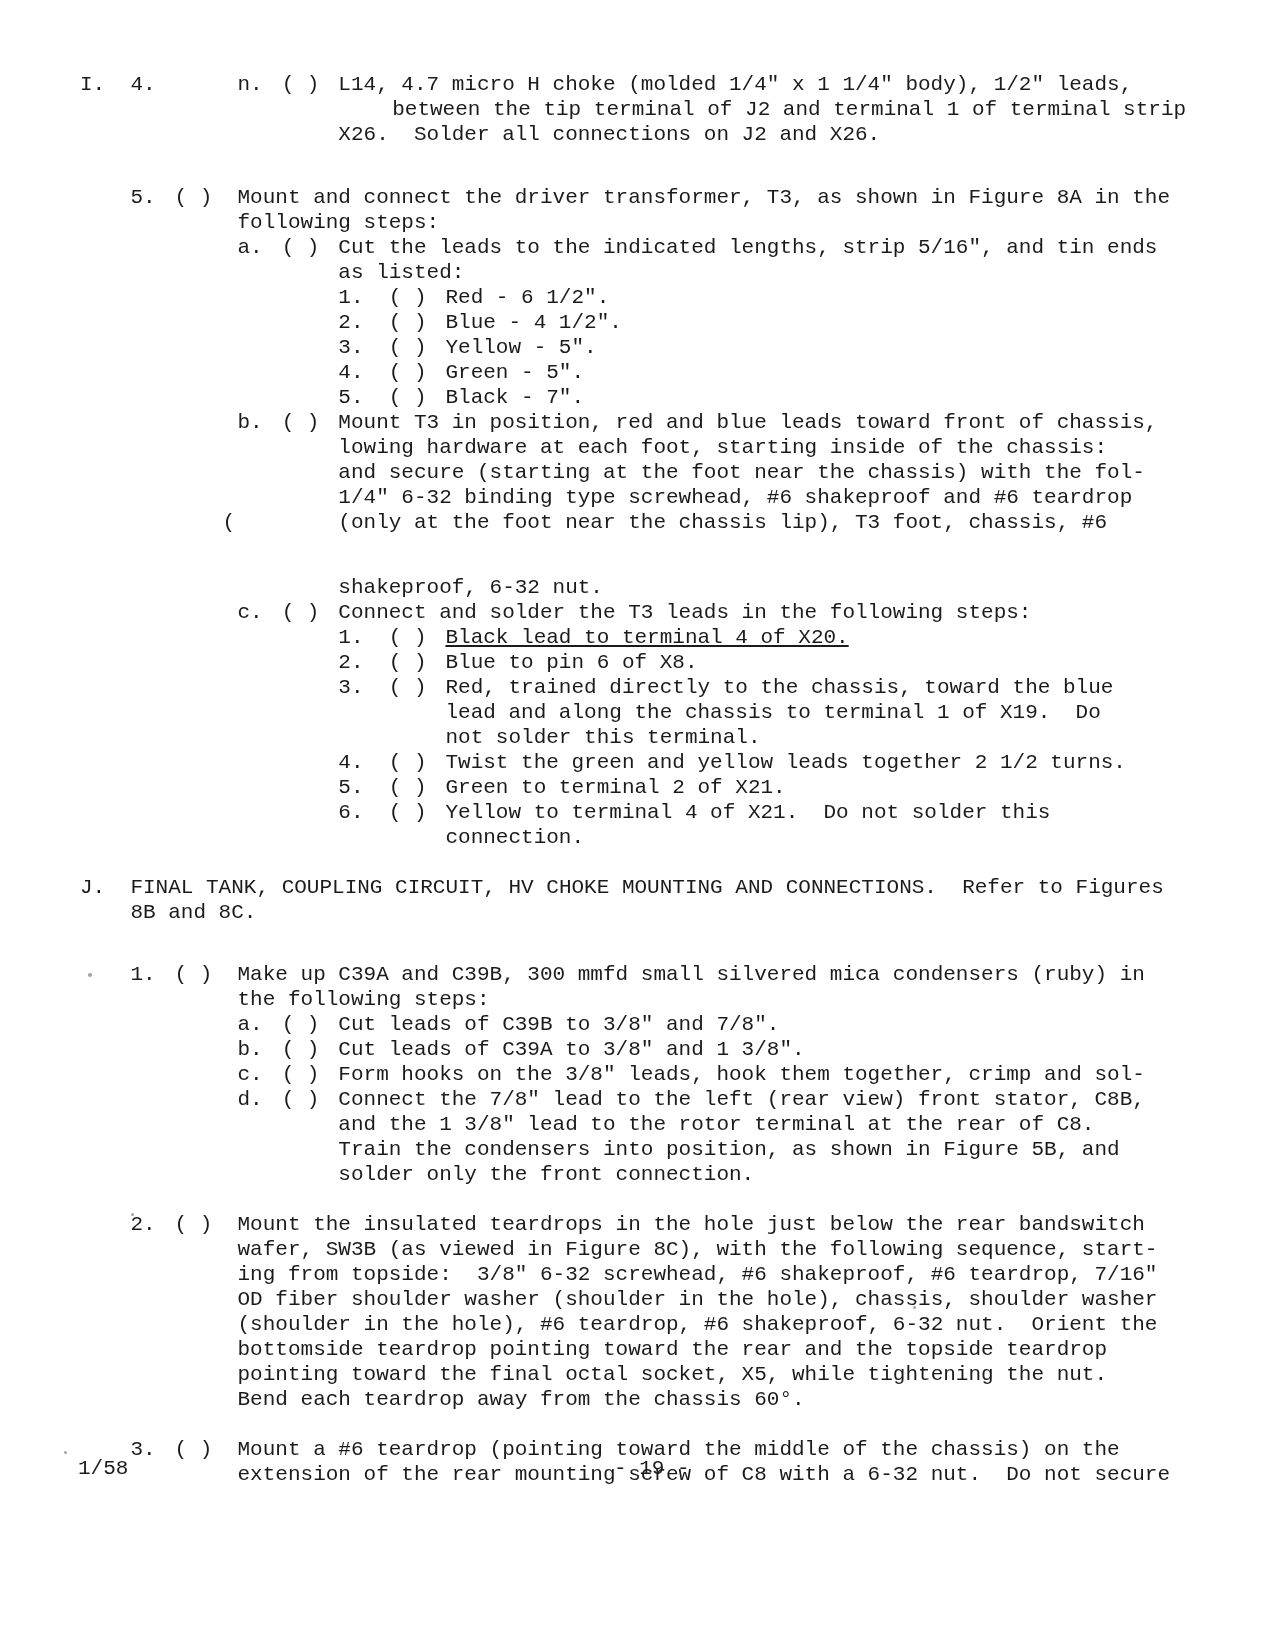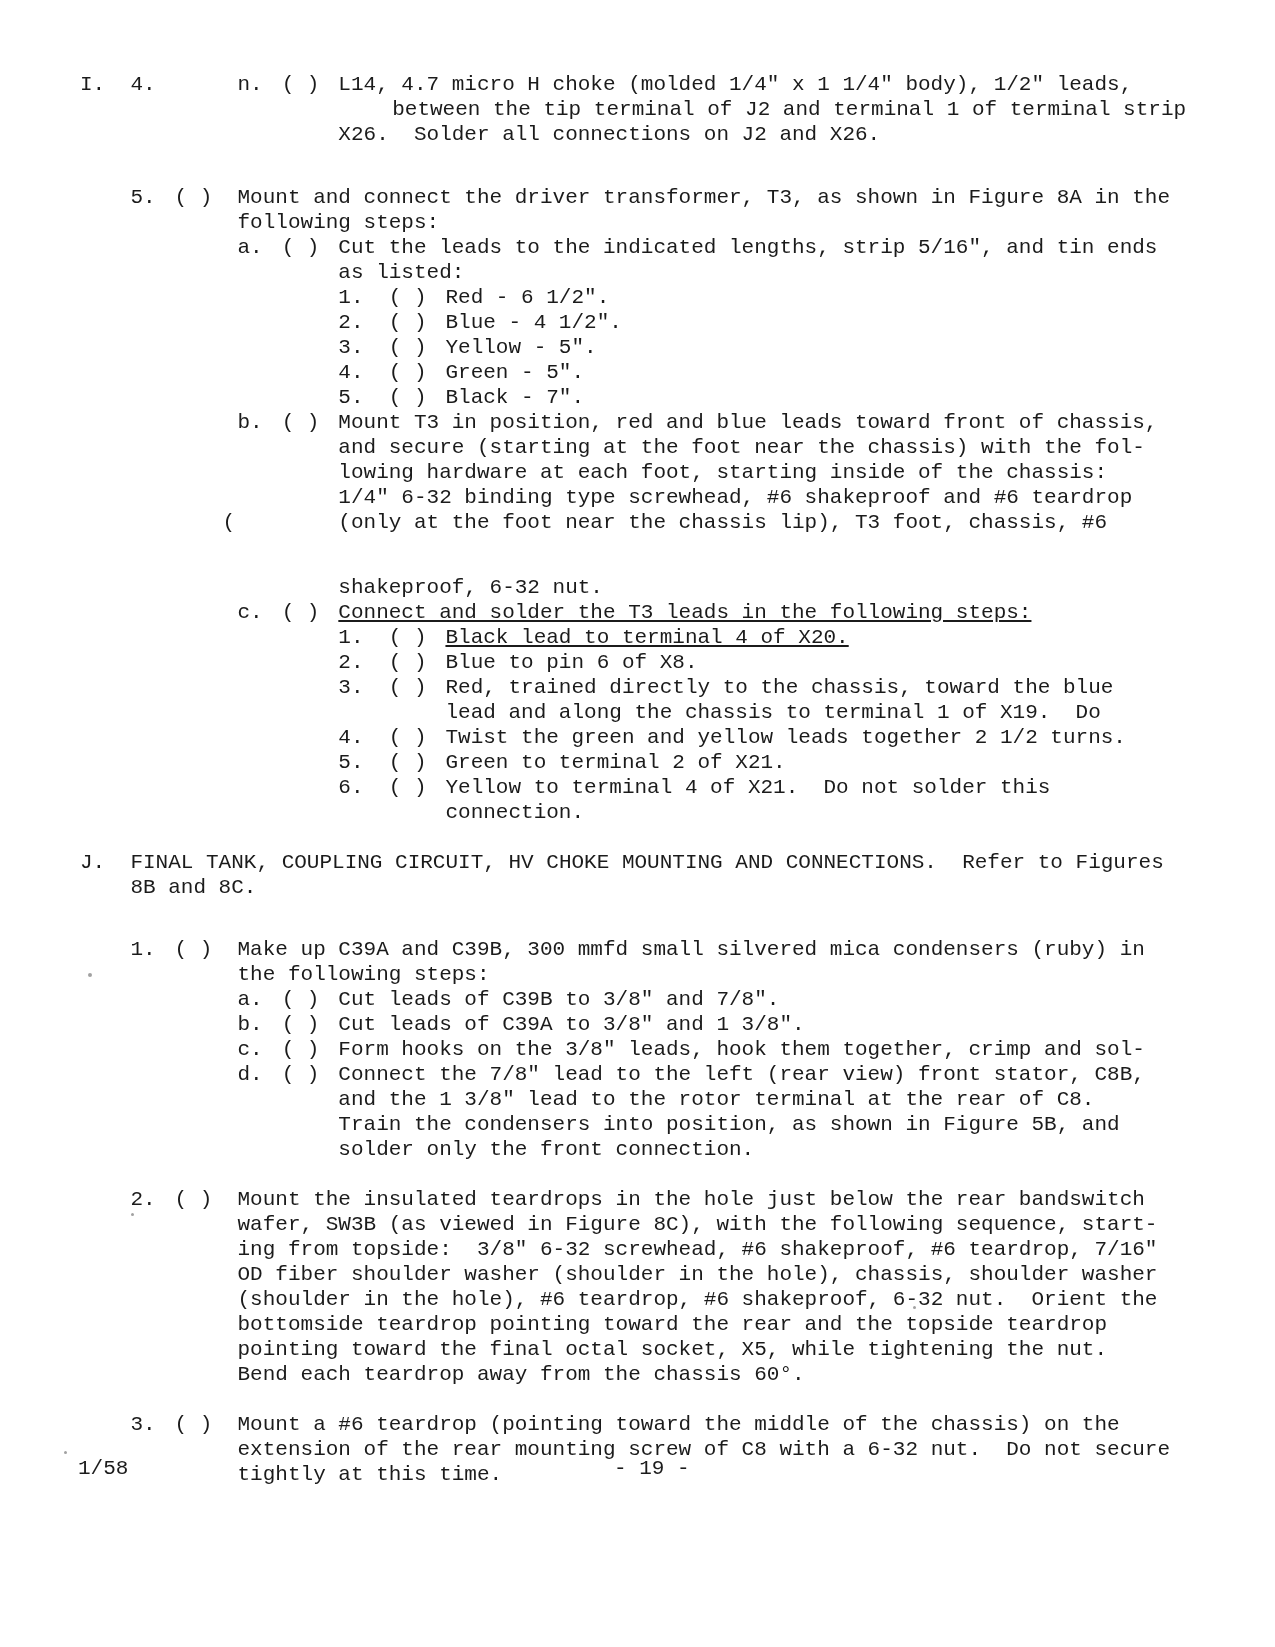--- a/index.html
+++ b/index.html
@@ -70,46 +70,47 @@
       <div class="para">
         <span class="gut" style="left: 20.5ch;">5.</span>
         <span class="gut" style="left: 24.5ch;">( )</span>
         <div class="ln" style="padding-left: 29ch;">Black - 7".</div>
       </div>
       <div class="para">
         <span class="gut" style="left: 12.5ch;">b.</span>
         <span class="gut" style="left: 16ch;">( )</span>
         <span class="gut" style="left: 11.3ch; top: 100px;">(</span>
         <div class="ln" style="padding-left: 20.5ch;">Mount T3 in position, red and blue leads toward front of chassis,</div>
+        <div class="ln" style="padding-left: 20.5ch;">lowing hardware at each foot, starting inside of the chassis:</div>
         <div class="ln" style="padding-left: 20.5ch;">and secure (starting at the foot near the chassis) with the fol-</div>
-        <div class="ln" style="padding-left: 20.5ch;">lowing hardware at each foot, starting inside of the chassis:</div>
         <div class="ln" style="padding-left: 20.5ch;">1/4" 6-32 binding type screwhead, #6 shakeproof and #6 teardrop</div>
         <div class="ln" style="padding-left: 20.5ch;">(only at the foot near the chassis lip), T3 foot, chassis, #6</div>
         <div class="ln" style="padding-left: 20.5ch; margin-top: 40px;">shakeproof, 6-32 nut.</div>
       </div>
       <div class="para">
         <span class="gut" style="left: 12.5ch;">c.</span>
         <span class="gut" style="left: 16ch;">( )</span>
-        <div class="ln" style="padding-left: 20.5ch; text-decoration: underline;">Connect and solder the T3 leads in the following steps:</div>
+        <div class="ln" style="padding-left: 20.5ch;">Connect and solder the T3 leads in the following steps:</div>
       </div>
       <div class="para">
         <span class="gut" style="left: 20.5ch;">1.</span>
         <span class="gut" style="left: 24.5ch;">( )</span>
         <div class="ln" style="padding-left: 29ch; text-decoration: underline;">Black lead to terminal 4 of X20.</div>
       </div>
       <div class="para">
         <span class="gut" style="left: 20.5ch;">2.</span>
         <span class="gut" style="left: 24.5ch;">( )</span>
         <div class="ln" style="padding-left: 29ch;">Blue to pin 6 of X8.</div>
       </div>
       <div class="para">
         <span class="gut" style="left: 20.5ch;">3.</span>
         <span class="gut" style="left: 24.5ch;">( )</span>
         <div class="ln" style="padding-left: 29ch;">Red, trained directly to the chassis, toward the blue</div>
         <div class="ln" style="padding-left: 29ch;">lead and along the chassis to terminal 1 of X19.  Do</div>
+        <div class="ln" style="padding-left: 29ch;">not solder this terminal.</div>
       </div>
       <div class="para">
         <span class="gut" style="left: 20.5ch;">4.</span>
         <span class="gut" style="left: 24.5ch;">( )</span>
         <div class="ln" style="padding-left: 29ch;">Twist the green and yellow leads together 2 1/2 turns.</div>
       </div>
       <div class="para">
         <span class="gut" style="left: 20.5ch;">5.</span>
         <span class="gut" style="left: 24.5ch;">( )</span>
         <div class="ln" style="padding-left: 29ch;">Green to terminal 2 of X21.</div>
@@ -164,21 +165,20 @@
         <div class="ln" style="padding-left: 12.5ch;">(shoulder in the hole), #6 teardrop, #6 shakeproof, 6-32 nut.  Orient the</div>
         <div class="ln" style="padding-left: 12.5ch;">bottomside teardrop pointing toward the rear and the topside teardrop</div>
         <div class="ln" style="padding-left: 12.5ch;">pointing toward the final octal socket, X5, while tightening the nut.</div>
         <div class="ln" style="padding-left: 12.5ch;">Bend each teardrop away from the chassis 60°.</div>
       </div>
       <div class="para" style="margin-top: 25px;">
         <span class="gut" style="left: 4ch;">3.</span>
         <span class="gut" style="left: 7.5ch;">( )</span>
         <div class="ln" style="padding-left: 12.5ch;">Mount a #6 teardrop (pointing toward the middle of the chassis) on the</div>
         <div class="ln" style="padding-left: 12.5ch;">extension of the rear mounting screw of C8 with a 6-32 nut.  Do not secure</div>
-        <div class="ln" style="padding-left: 12.5ch;">tightly at this time.</div>
       </div>
     </div>
 
   <div class="footer">
     <span class="f-left">1/58</span>
     <span class="f-center">- 19 -</span>
   </div>
 
   <div class="speck" style="left:88px;top:973px;width:4px;height:4px;"></div>
   <div class="speck" style="left:131px;top:1213px;width:3px;height:3px;"></div>

